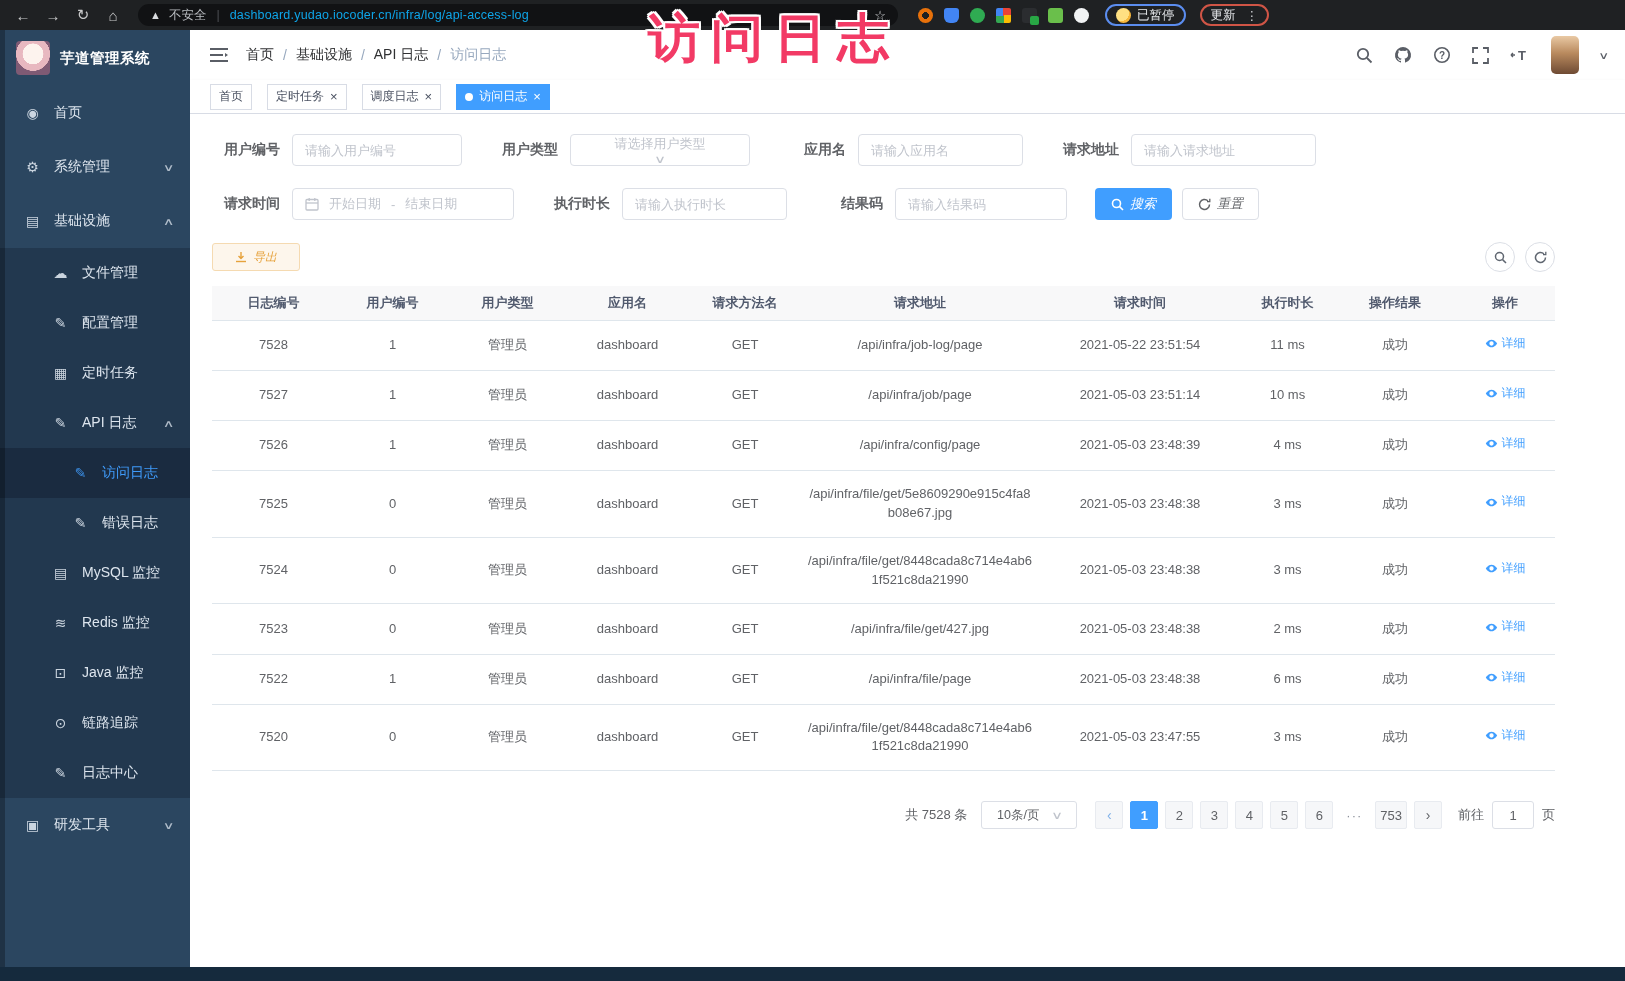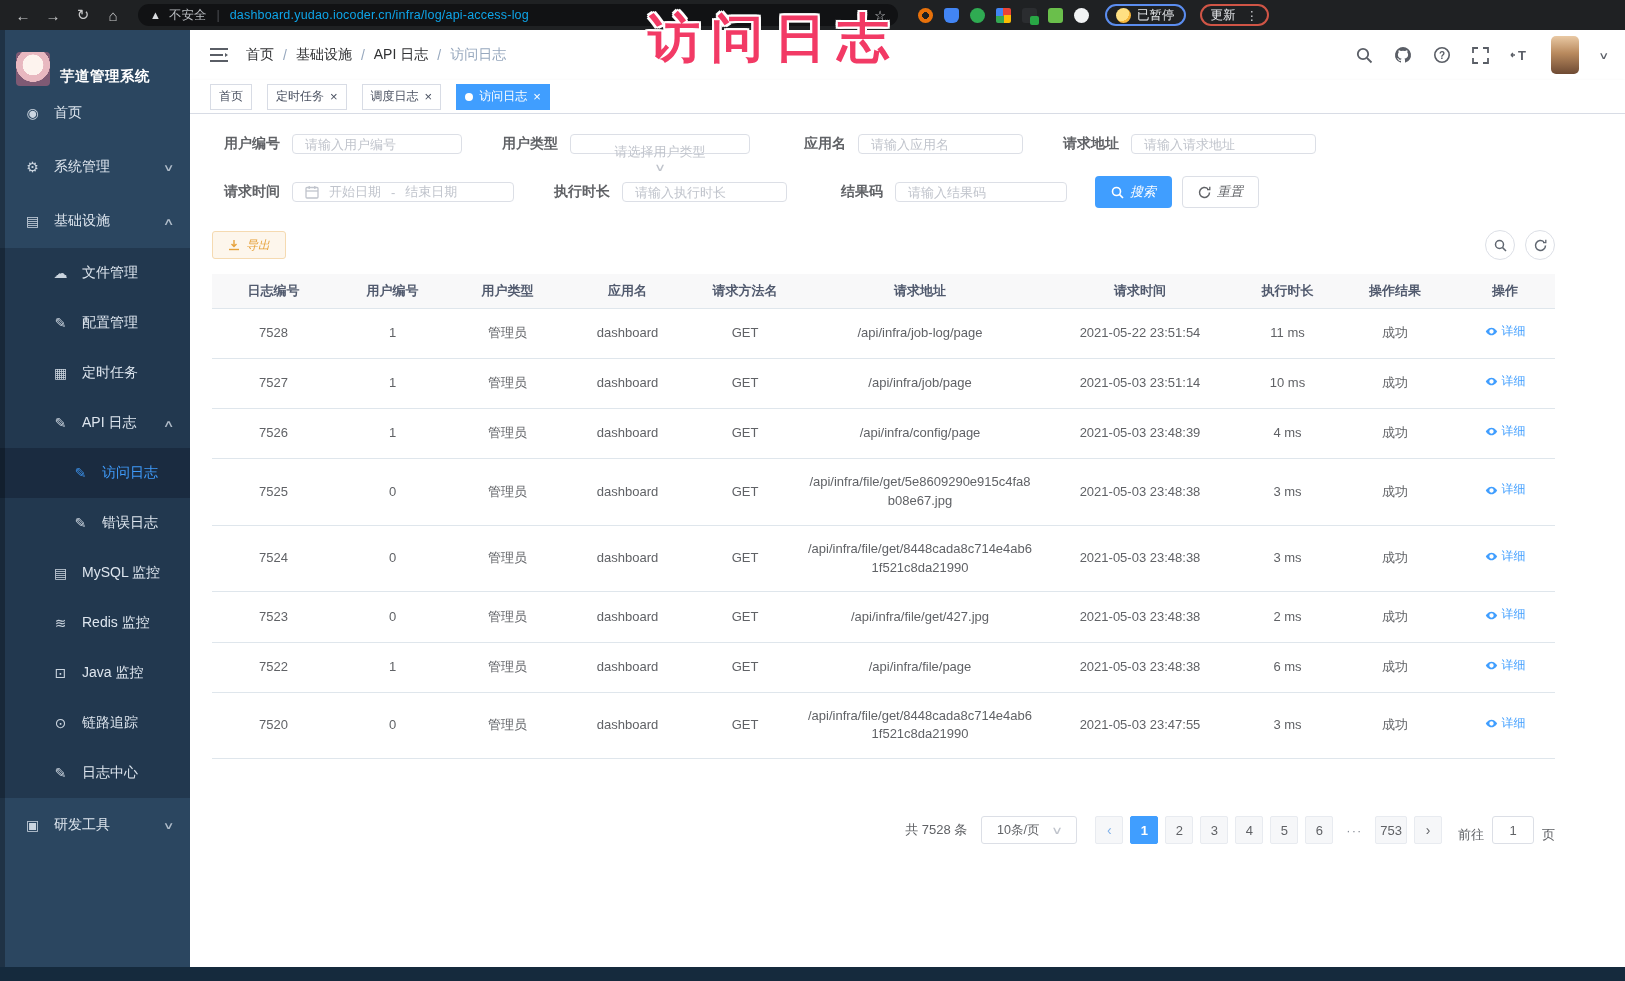--- a/index.html
+++ b/index.html
@@ -29,21 +29,21 @@
   .pill.update { border:2px solid #d05546; margin-left:10px;}
   .emoji-face { width:15px; height:15px; border-radius:50%; background:radial-gradient(circle at 35% 35%, #ffe082 0 55%, #f6b73c 56% 100%);}
   .kebab { color:#cfd1d4; margin-left:4px;}
 
   
   .app { display:flex; height:951px; position:relative;}
 
   
   .sidebar { width:190px; flex-shrink:0; background:#2b4660; color:#dde5ee; display:flex; flex-direction:column; position:relative;}
   .sidebar::before { content:""; position:absolute; left:0; top:0; bottom:0; width:5px; background:rgba(0,0,0,.28);}
-  .logo { height:56px; display:flex; align-items:flex-end; gap:10px; padding-left:16px;}
+  .logo { height:56px; display:flex; align-items:center; gap:10px; padding-left:16px;}
   .logo-avatar { width:34px; height:34px; border-radius:4px; background:radial-gradient(circle at 50% 38%, #fdf3ee 0 38%, #e8b8c0 39% 62%, #7f5a74 63% 100%);}
   .logo-title { font-size:14.5px; font-weight:bold; color:#fff; letter-spacing:.5px;}
   .menu { flex:1; font-size:14px;}
   .menu-item { height:50px; display:flex; align-items:center; gap:13px; cursor:pointer; color:#dde5ee;}
   .menu-item.level-0 { padding-left:24px; height:54px;}
   .menu-item.level-1 { padding-left:52px; background:#22384f;}
   .menu-item.level-2 { padding-left:72px; background:#22384f;}
   .menu-item.active { background:#1a2b40; color:#3f9bfa;}
   .menu-icon { width:17px; text-align:center; font-size:14px; opacity:.9;}
   .menu-arrow { margin-left:auto; margin-right:18px; font-size:10px; opacity:.75; transform:scaleX(1.6);}
@@ -66,50 +66,50 @@
   .tag { height:26px; display:flex; align-items:center; gap:6px; padding:0 8px; border:1px solid #d8dce5; background:#fff; font-size:12px; color:#495060; cursor:pointer; white-space:nowrap;}
   .tag .dot { width:8px; height:8px; border-radius:50%; background:#fff; display:inline-block;}
   .tag .close { font-size:13px; line-height:1;}
   .tag.active { background:#409eff; border-color:#409eff; color:#fff;}
 
   
   .content { flex:1; padding:20px 70px 0 22px; background:#fff;}
   .filter-row { display:flex; align-items:center; margin-bottom:22px; font-size:14px; color:#606266;}
   .group { display:flex; align-items:center; margin-right:28px;}
   .f-label { width:68px; text-align:right; margin-right:12px; font-weight:700; color:#606266; white-space:nowrap;}
-  .f-input { height:20px; border:1px solid #dcdfe6; border-radius:4px; background:#fff; padding:8px 12px; font-size:13px; color:#606266; display:flex; align-items:center;}
+  .f-input { height:32px; border:1px solid #dcdfe6; border-radius:4px; background:#fff; padding:0 12px; font-size:13px; color:#606266; display:flex; align-items:center;}
   input.f-input::placeholder { color:#c0c4cc;}
   input.f-input { outline:none;}
   .f-select { justify-content:space-between; color:#c0c4cc; cursor:pointer;flex-direction:column;}
   .sel-caret { color:#c0c4cc; font-size:11px; transform:scaleX(1.5);}
   .daterange { gap:10px; color:#c0c4cc; cursor:pointer;}
   .daterange .sep { color:#c0c4cc;}
   .btn { height:32px; border-radius:4px; border:1px solid transparent; font-size:13px; padding:0 15px; display:inline-flex; align-items:center; gap:6px; cursor:pointer; font-family:inherit;font-style:italic;}
   .btn-primary { background:#409eff; color:#fff;}
   .btn-default { background:#fff; border-color:#dcdfe6; color:#606266; margin-left:10px;}
-  .btn-export { height:28px; font-size:12px; padding:0 15px; background:#fdf6ec; border-color:#f5dab1; color:#e6a23c; border-radius:3px;}
+  .btn-export { height:28px; font-size:12px; padding:0 22px; background:#fdf6ec; border-color:#f5dab1; color:#e6a23c; border-radius:3px;}
 
   .toolbar { display:flex; align-items:center; margin-bottom:14px;}
   .toolbar-right { margin-left:auto; display:flex; gap:10px;}
   .circle-btn { width:30px; height:30px; border-radius:50%; border:1px solid #dcdfe6; background:#fff; display:flex; align-items:center; justify-content:center; color:#5f6670; cursor:pointer;}
 
   table { width:100%; border-collapse:collapse; table-layout:fixed; font-size:13px; color:#606266;}
   thead th { background:#f8f8f9; color:#515a6e; font-weight:700; padding:8px 4px; border-bottom:1px solid #dfe6ec; text-align:center; white-space:nowrap;}
   tbody td { padding:14px 6px; border-bottom:1px solid #dfe6ec; text-align:center; word-break:break-all; line-height:1.45;}
   .op-link { color:#409eff; font-size:12px; display:inline-flex; align-items:center; gap:4px; cursor:pointer; white-space:nowrap;}
 
-  .pagination { display:flex; align-items:center; justify-content:flex-end; margin-top:57px; font-size:13px; color:#606266; padding-bottom:24px;}
+  .pagination { display:flex; align-items:center; justify-content:flex-end; margin-top:30px; font-size:13px; color:#606266; padding-bottom:24px;}
   .total { margin-right:14px;}
   .size-select { width:96px; height:28px; border:1px solid #dcdfe6; border-radius:3px; display:flex; align-items:center; justify-content:center; gap:14px; font-size:12.5px; color:#606266; cursor:pointer; margin-right:18px;}
   .pager { display:flex; align-items:center; gap:7px;}
   .page-btn { min-width:28px; height:28px; padding:0 4px; background:#f6f7f9; border:1px solid #e8ebf0; border-radius:2px; display:flex; align-items:center; justify-content:center; color:#606266; cursor:pointer;}
   .page-btn.active { background:#409eff; border-color:#409eff; color:#fff; font-weight:700;}
   .page-btn.dots { background:transparent; border-color:transparent; letter-spacing:1px; color:#8a8f99;}
   .page-btn.nav { color:#7fb0e8; font-size:14px;}
-  .goto { display:flex; align-items:flex-end; gap:8px; margin-left:16px;}
+  .goto { display:flex; align-items:center; gap:8px; margin-left:16px;}
   .goto-input { width:42px; height:28px; border:1px solid #dcdfe6; border-radius:3px; text-align:center; font-size:13px; color:#606266; outline:none; font-family:inherit;}
 
   .watermark { position:absolute; left:648px; top:4px; z-index:100; pointer-events:none;
     font-size:52px; font-weight:700; letter-spacing:11px; color:#f23a65; white-space:nowrap;
     text-shadow:-2px 0 0 #fff, 2px 0 0 #fff, 0 -2px 0 #fff, 0 2px 0 #fff, -2px -2px 0 #fff, 2px 2px 0 #fff, -2px 2px 0 #fff, 2px -2px 0 #fff;}
   .bottom-strip { position:absolute; left:0; bottom:0; width:1625px; height:14px; background:#152a3d; z-index:6;}
 
   svg { display:block;}
 </style>
 </head>

